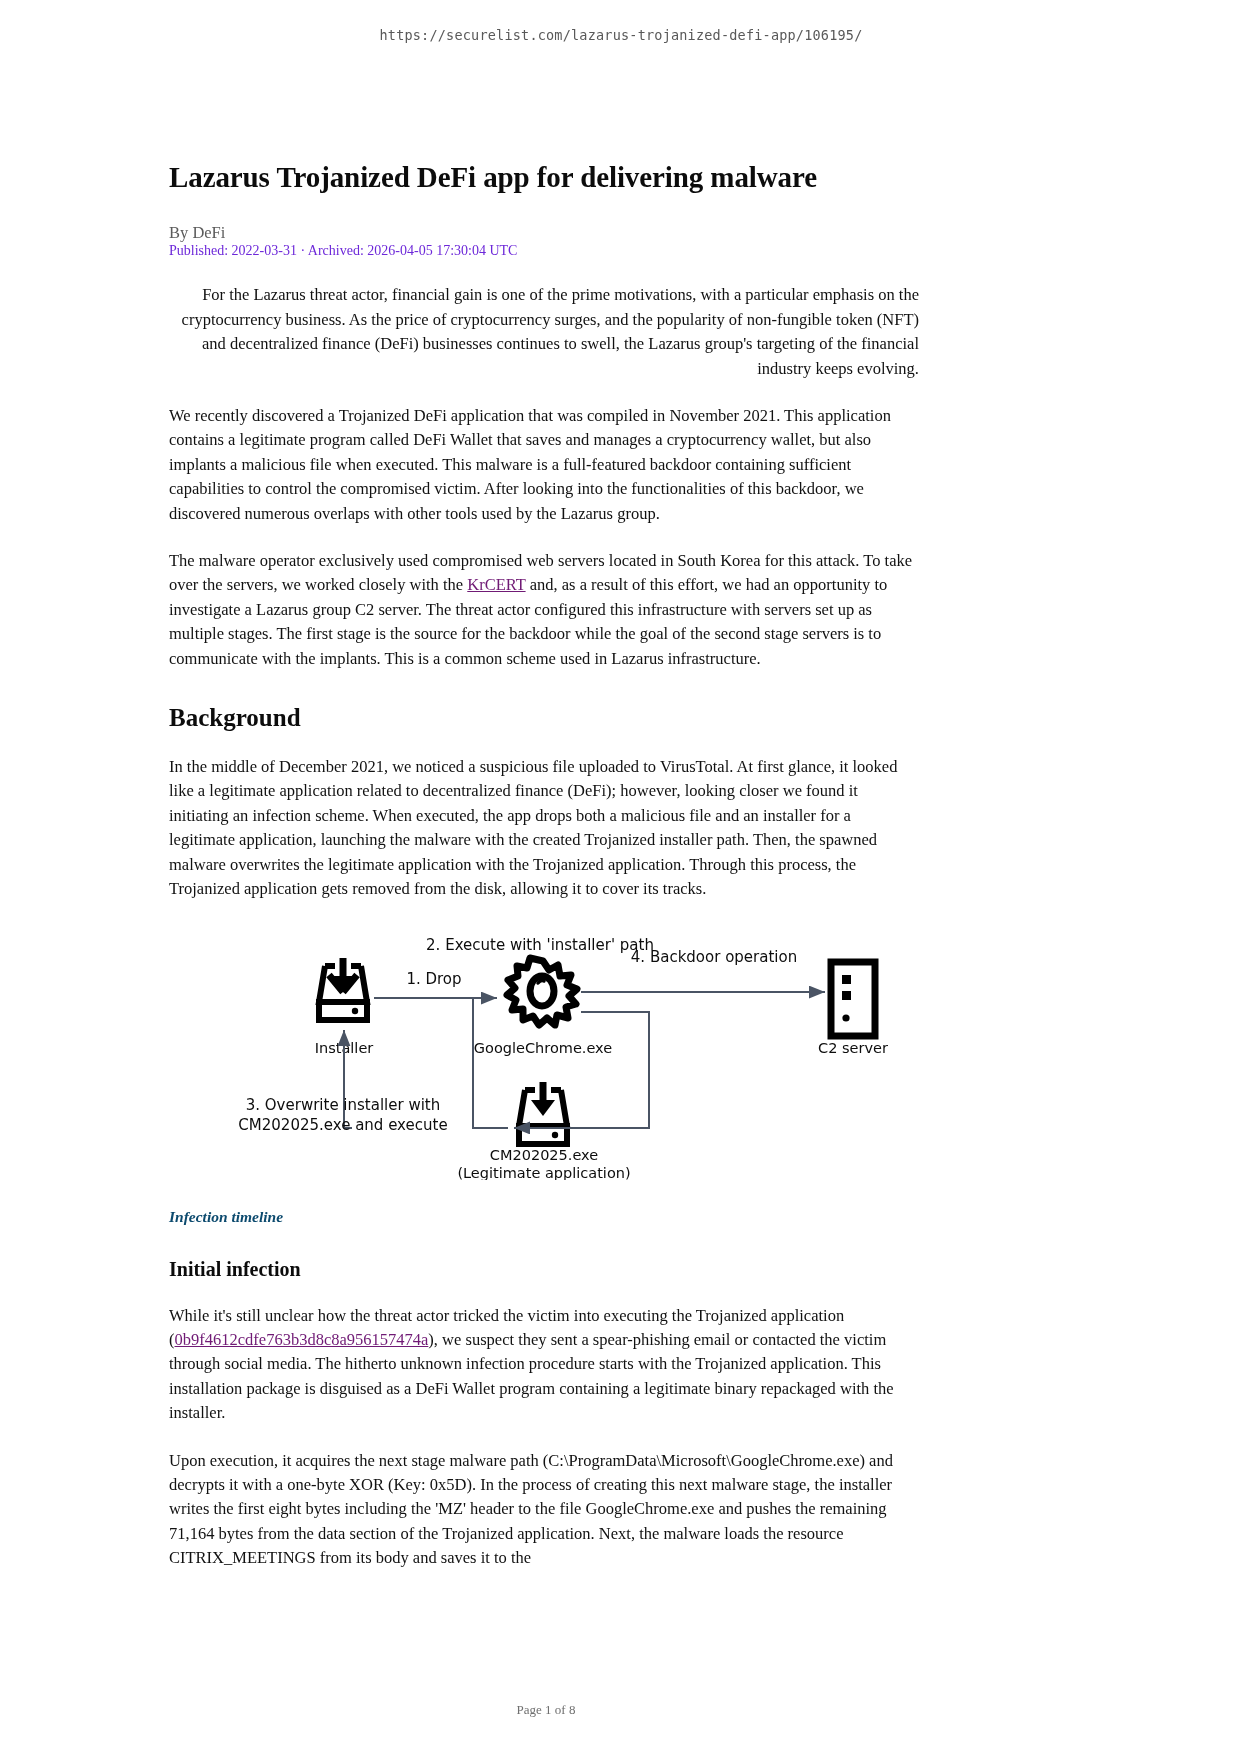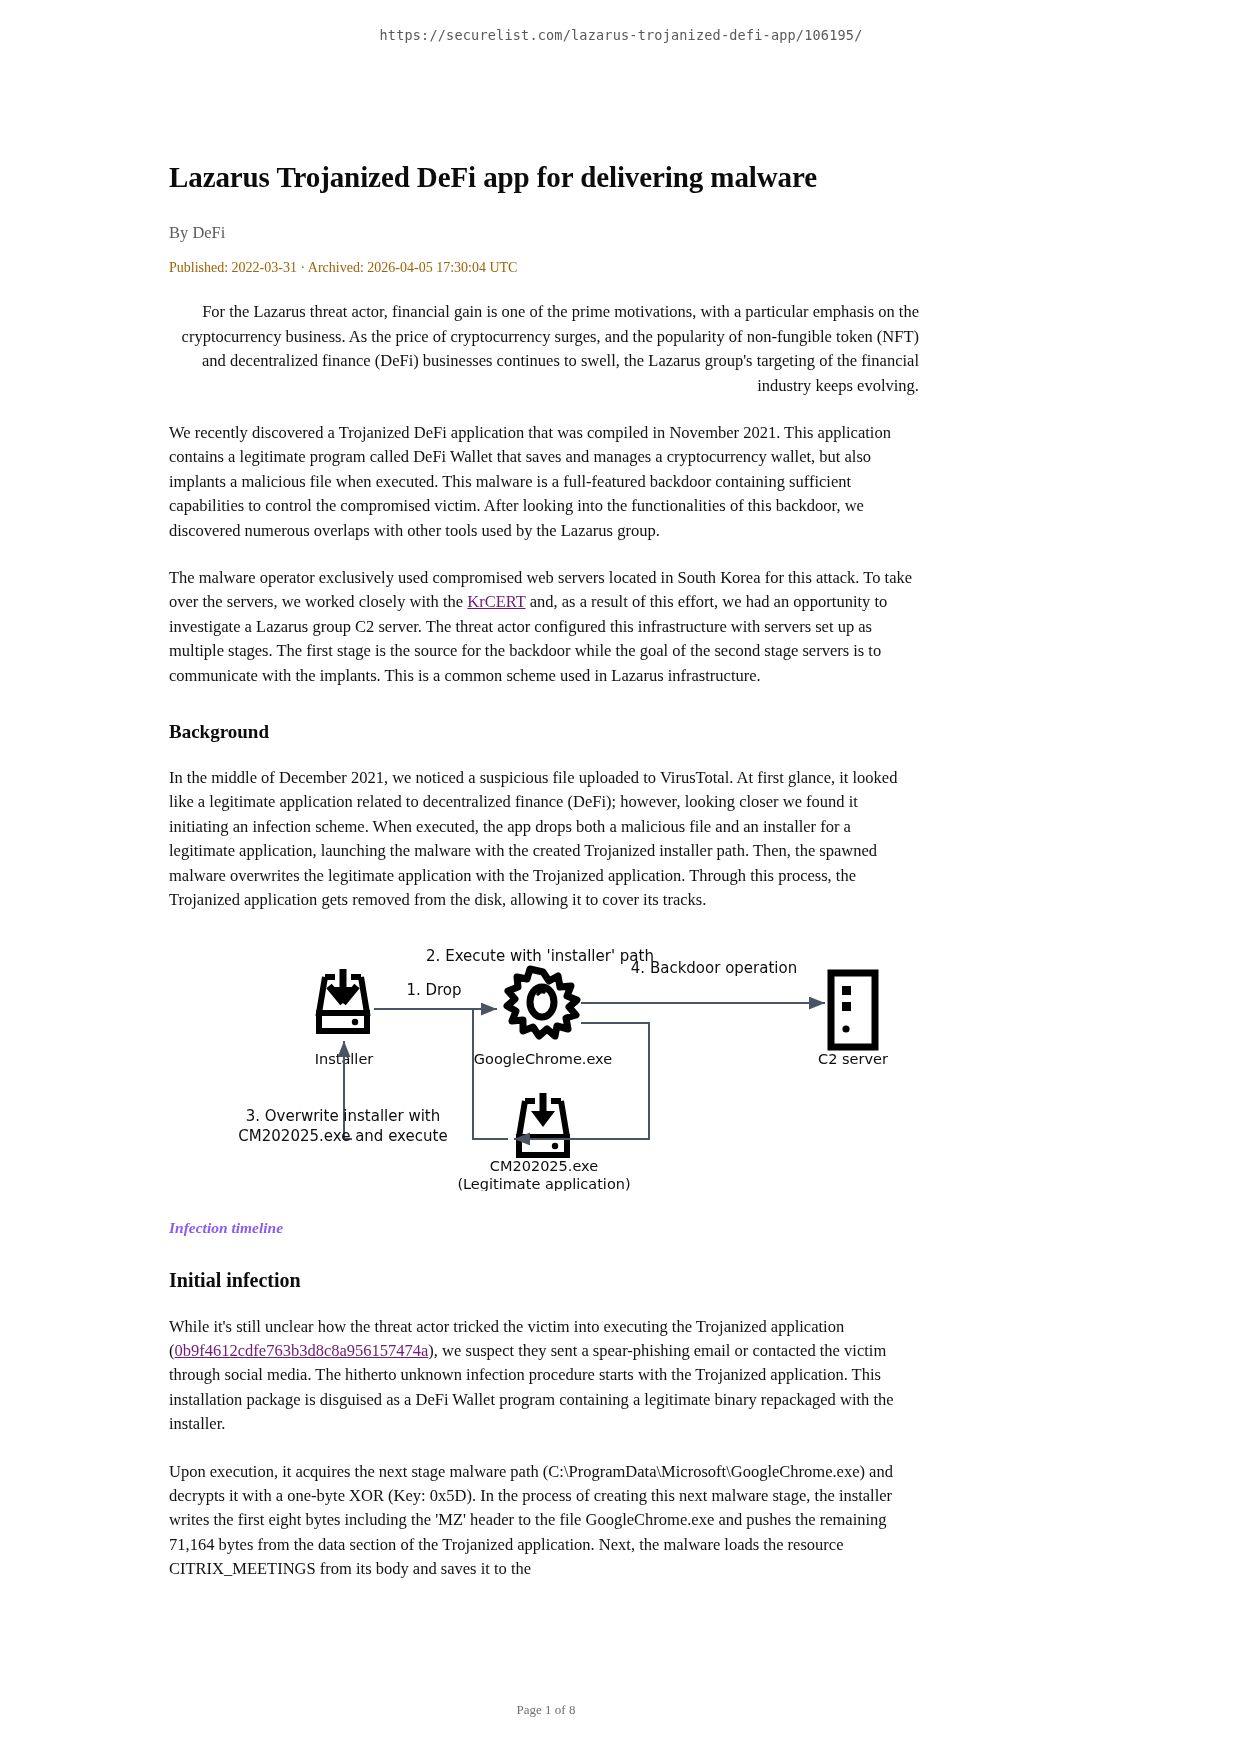--- a/index.html
+++ b/index.html
@@ -45,49 +45,48 @@
     letter-spacing: -0.1px;
     color: #0c0c0c;
   }
   .byline {
     font-size: 16.5px;
     color: #5b5b5b;
     margin-top: 28px;
   }
   .meta {
     font-size: 14px;
-    color: #a16207;
-    margin-top: 17px;
+    color: #6d28d9;
   }
   p.body-text {
     font-size: 16.5px;
     line-height: 1.48;
     margin: 23px 0 0 0;
     text-align: left;
     color: #111111;
   }
   p.body-text.first { margin-top: 24px; text-align: right; }
   h2.section-heading {
-    font-size: 19px;
+    font-size: 25px;
     font-weight: bold;
     margin: 33px 0 0 0;
     color: #0c0c0c;
   }
   h3.sub-heading {
     font-size: 20px;
     font-weight: bold;
     margin: 32px 0 0 0;
     color: #0c0c0c;
   }
   .caption {
     font-size: 15.5px;
     font-style: italic;
     font-weight: bold;
     margin: 28px 0 0 0;
-    color: #8b5cf6;
+    color: #0c4a6e;
   }
   a.inline-link {
     color: #701a75;
     text-decoration: underline;
   }
   .figure {
     margin: 28px 0 0 0;
     position: relative;
     height: 250px;
     width: 750px;

